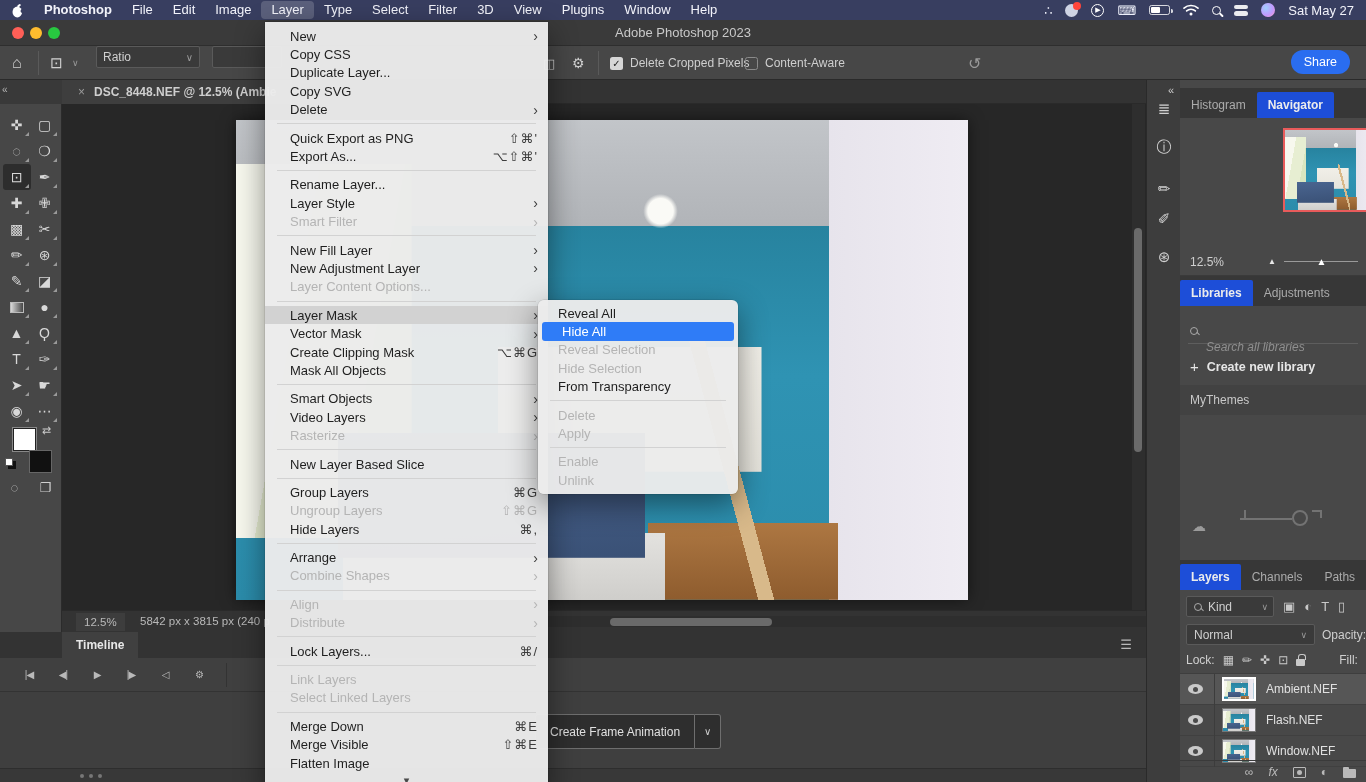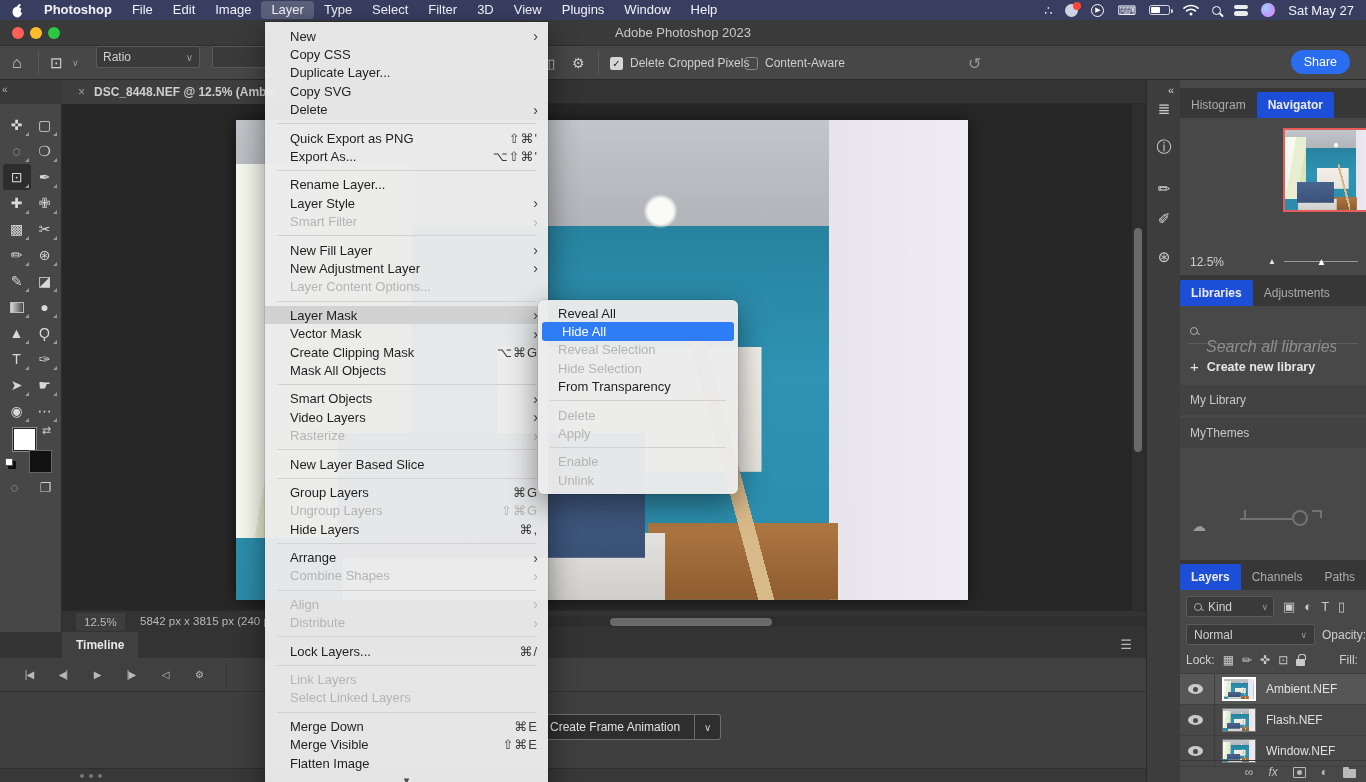--- a/index.html
+++ b/index.html
@@ -94,21 +94,21 @@
   .ptab{height:26px;display:flex;align-items:center;padding:0 11px;white-space:nowrap;}
   .ptab.active{background:#1d4ed8;color:#ececec;font-weight:bold;border-radius:2px 2px 0 0;}
   .navbody{position:relative;height:130px;}
   .navthumb{position:absolute;left:103px;top:10px;width:92px;height:84px;border:2px solid #e85b5b;}
   .navzoom{position:relative;height:28px;display:flex;align-items:center;color:#cfcfcf;font-size:12px;border-bottom:1px solid #3a3a3a;}
   .navzoom .tri-s{color:#e8e8e8;font-size:8px;margin-left:34px;}
   .navzoom .track{flex:1;height:1px;background:#9a9a9a;margin:0 8px;position:relative;}
   .navzoom .thumbT{position:absolute;left:44%;top:-5px;color:#fff;font-size:10px;}
   .libbody{position:relative;height:242px;color:#cfcfcf;}
   .libsearch{margin:12px 8px 0 8px;border-bottom:1px solid #5e5e5e;display:flex;align-items:center;height:26px;gap:8px;}
-  .libsearch input{background:transparent;border:none;outline:none;color:#bfbfbf;font-style:italic;font-size:16px;width:130px;margin-top:32px;}
+  .libsearch input{background:transparent;border:none;outline:none;color:#bfbfbf;font-style:italic;font-size:12px;width:130px;margin-top:32px;}
   .libsearch input::placeholder{color:#8f8f8f;font-style:italic;}
   .slens{width:8px;height:8px;border:1.4px solid #a9a9a9;border-radius:50%;position:relative;flex:none;margin-left:2px;}
   .slens::after{content:"";position:absolute;width:4px;height:1.4px;background:#a9a9a9;transform:rotate(45deg);right:-3px;bottom:-1px;}
   .libcreate{display:flex;align-items:center;gap:8px;margin:14px 0 10px 10px;color:#e6e6e6;font-size:12.5px;font-weight:bold;}
   .libcreate .plus{font-size:15px;font-weight:normal;}
   .libcard{height:30px;background:#424242;display:flex;align-items:center;padding-left:10px;font-size:12px;color:#c8c8c8;margin-bottom:3px;}
   .libfig{position:absolute;left:60px;top:188px;width:90px;height:26px;}
   .libfig .ln{position:absolute;left:0;top:12px;width:52px;height:2px;background:#737373;}
   .libfig .tick{position:absolute;left:4px;top:4px;width:2px;height:8px;background:#737373;}
   .libfig .cir{position:absolute;left:52px;top:4px;width:16px;height:16px;border:2px solid #737373;border-radius:50%;}
@@ -142,21 +142,21 @@
 
   
   .timeline{position:absolute;left:0;top:632px;width:1146px;height:150px;background:#404040;}
   .tlhead{position:relative;height:26px;background:#333333;padding-left:36px;}
   .tltab{position:absolute;left:62px;top:0;height:26px;padding:0 14px;background:#404040;display:flex;align-items:center;color:#e8e8e8;font-size:12px;font-weight:bold;}
   .tlmenu{position:absolute;right:14px;top:5px;color:#b9b9b9;font-size:13px;}
   .tlctrl{position:relative;height:34px;border-bottom:1px solid #333;display:flex;align-items:center;padding-left:14px;gap:4px;}
   .tbtn{width:30px;height:24px;display:flex;align-items:center;justify-content:center;color:#b9b9b9;font-size:10px;letter-spacing:-1px;}
   .tlctrl .dvd{width:1px;height:24px;background:#333;margin-left:8px;}
   .tlbody{position:relative;height:90px;background:#3f3f3f;}
-  .cfa{position:absolute;left:535px;top:22px;height:26px;display:flex;}
+  .cfa{position:absolute;left:535px;top:22px;height:35px;display:flex;}
   .cfa .main{background:#2e2e2e;border:1px solid #6e6e6e;border-radius:3px 0 0 3px;display:flex;align-items:center;padding:0 14px;color:#e0e0e0;font-size:12px;white-space:nowrap;}
   .cfa .arrowbox{width:26px;background:#2e2e2e;border:1px solid #6e6e6e;border-left:none;border-radius:0 3px 3px 0;display:flex;align-items:center;justify-content:center;color:#cfcfcf;font-size:10px;}
   .tlfoot{position:absolute;left:0;bottom:0;width:100%;height:14px;background:#383838;border-top:1px solid #2e2e2e;display:flex;align-items:center;gap:5px;padding-left:80px;}
   .tlfoot i{width:4px;height:4px;border-radius:50%;background:#777;}
 
   
   .menu{position:absolute;background:rgba(235,235,235,0.97);border-radius:6px;box-shadow:0 10px 30px rgba(0,0,0,.45),0 0 0 0.5px rgba(0,0,0,.15);padding:5px 0;z-index:100;font-size:13px;color:#1f1f1f;}
   #layer-menu{left:265px;top:22px;width:283px;border-radius:0 0 6px 6px;}
   #mask-submenu{left:538px;top:300px;width:200px;padding:4px 0;z-index:101;}
   .mitem{height:18.4px;display:flex;align-items:center;padding:0 10px 0 25px;}
@@ -412,21 +412,20 @@
     <div class="libbody">
       <div class="libsearch">
         <span class="slens"></span>
         <input placeholder="Search all libraries" style="">
       </div>
       <div class="libcreate">
         <span class="plus">+</span>
         <span>Create new library</span>
       </div>
       <div id="lib-cards">
-          <div class="libcard">My Library</div>
           <div class="libcard">MyThemes</div>
         </div>
       <div class="libfig">
         <span class="tick"></span>
           <span class="ln"></span>
           <span class="cir"></span>
           <span class="brk"></span>
       </div>
       <span class="cloud">☁</span>
     </div>

